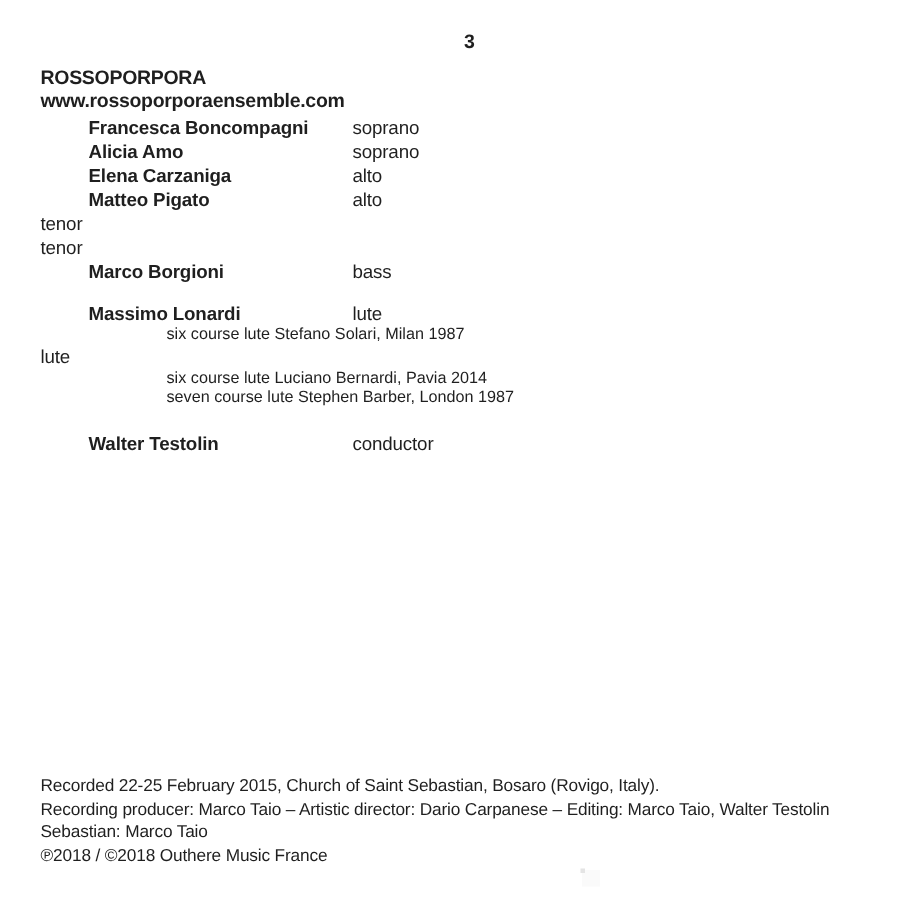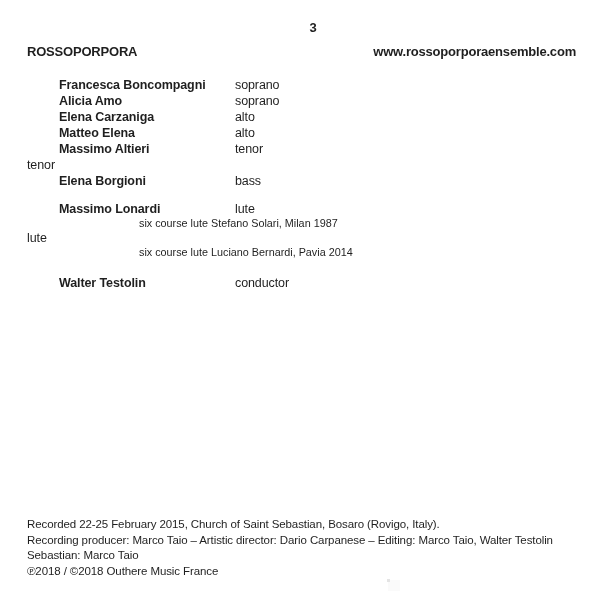--- a/index.html
+++ b/index.html
@@ -24,35 +24,36 @@
     position: absolute;
     top: 44px;
     left: 27px;
     right: 24px;
     display: flex;
     justify-content: space-between;
     align-items: baseline;
     font-size: 13px;
     font-weight: 700;
     letter-spacing: -0.2px;
+    flex-direction: column;
   }
   .roster {
     position: absolute;
     top: 77px;
     left: 27px;
     right: 24px;
     font-size: 12.5px;
     line-height: 16px;
     letter-spacing: -0.1px;
   }
   .row { display: flex; }
   .p-name { flex: 0 0 176px; width: 176px; font-weight: 700; margin-left: 32px; }
   .p-role { flex: 1; }
   .note {
-    margin-left: 112px;
+    margin-left: 84px;
     font-size: 10.8px;
     line-height: 13px;
     letter-spacing: 0;
   }
   .gap-lutes { margin-top: 12px; }
   .gap-conductor { margin-top: 16px; align-items: center; }
   .credits {
     position: absolute;
     top: 517px;
     left: 27px;
@@ -100,45 +101,45 @@
     </div>
     <div class="row">
       <span class="p-name">Alicia Amo</span>
       <span class="p-role">soprano</span>
     </div>
     <div class="row">
       <span class="p-name">Elena Carzaniga</span>
       <span class="p-role">alto</span>
     </div>
     <div class="row">
-      <span class="p-name">Matteo Elena</span>
+      <span class="p-name">Matteo Pigato</span>
       <span class="p-role">alto</span>
     </div>
     <div class="row">
-      <span class="p-name">Massimo Altieri</span>
       <span class="p-role">tenor</span>
     </div>
     <div class="row">
       <span class="p-role">tenor</span>
     </div>
     <div class="row">
-      <span class="p-name">Elena Borgioni</span>
+      <span class="p-name">Marco Borgioni</span>
       <span class="p-role">bass</span>
     </div>
 
     <div class="row gap-lutes">
       <span class="p-name">Massimo Lonardi</span>
       <span class="p-role">lute</span>
     </div>
     <div class="note">six course lute Stefano Solari, Milan 1987</div>
 
     <div class="row">
       <span class="p-role">lute</span>
     </div>
     <div class="note">six course lute Luciano Bernardi, Pavia 2014</div>
+    <div class="note">seven course lute Stephen Barber, London 1987</div>
 
     <div class="row gap-conductor">
       <span class="p-name">Walter Testolin</span>
       <span class="p-role">conductor</span>
     </div>
 
   </div>
 
   <div class="credits">
     <div>Recorded 22-25 February 2015, Church of Saint Sebastian, Bosaro (Rovigo, Italy).</div>

